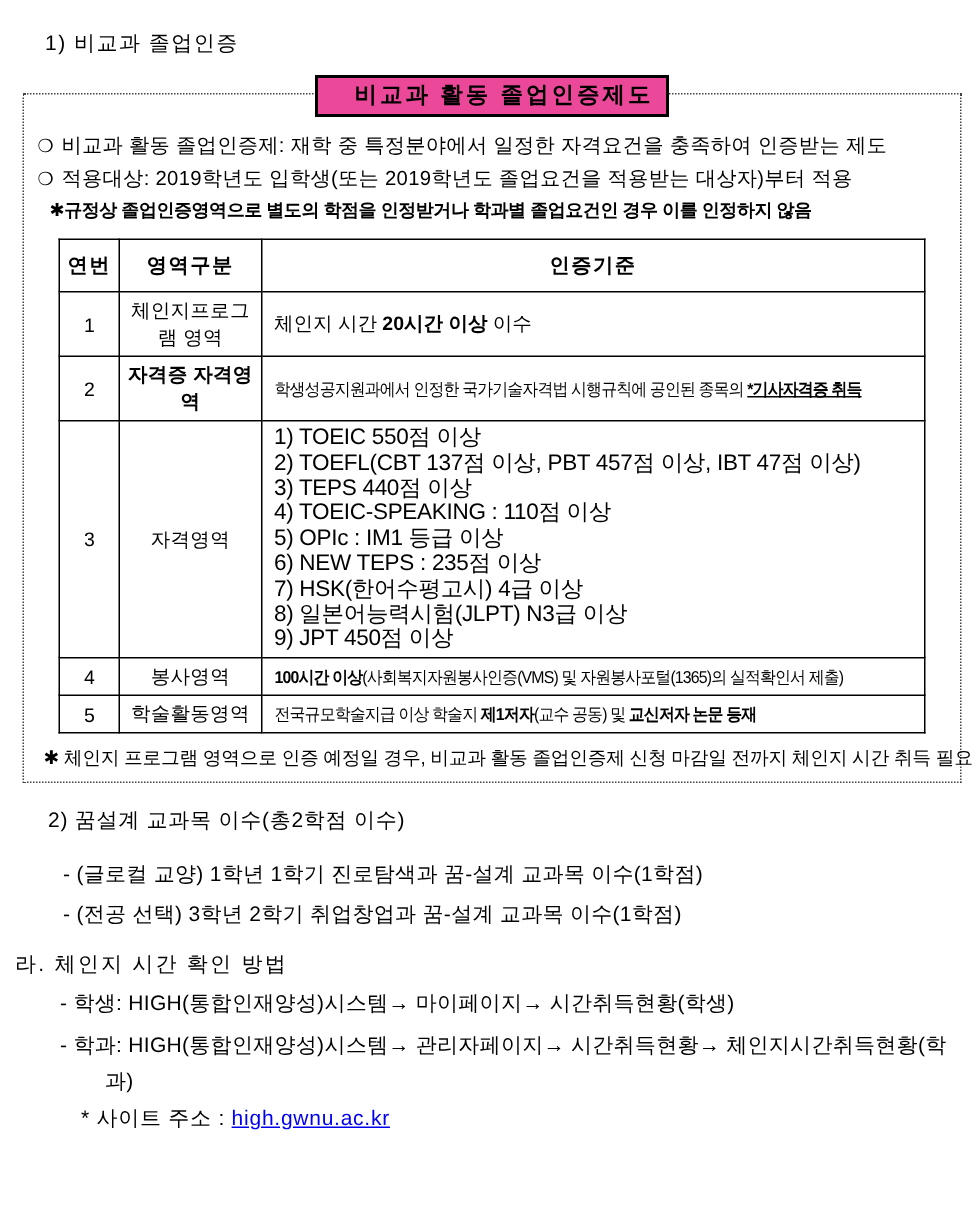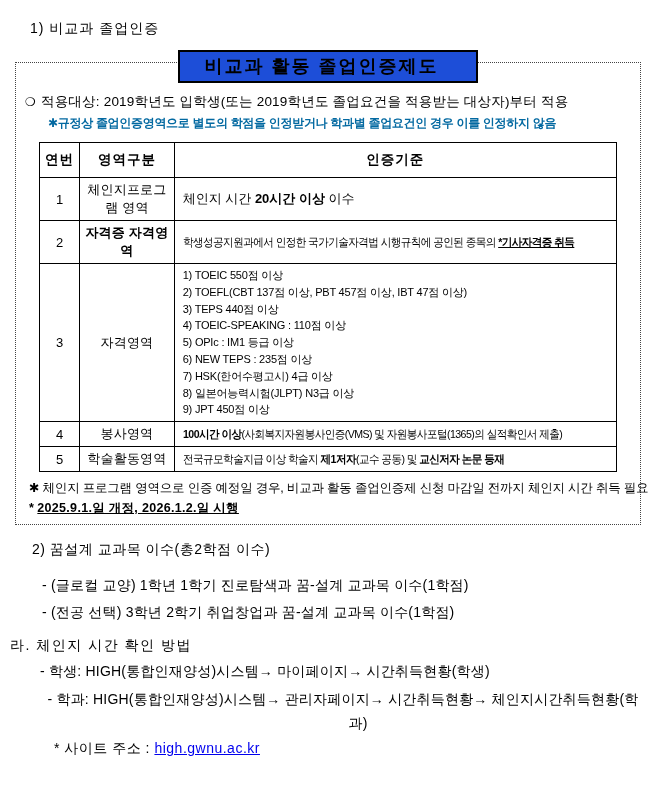--- a/index.html
+++ b/index.html
@@ -11,68 +11,71 @@
   .doc{padding:7px 6px 0 6px;}
   .line{white-space:nowrap;}
   
   .heading{margin:2px 0 0 2px;letter-spacing:.5px;}
   .heading .hl{color:#0000ff;font-weight:bold;text-decoration:underline;}
   .sub1{margin:13px 0 0 24px;letter-spacing:1px;}
   
   .dotbox{margin:24px 5px 0 9px;border:1px dotted #444;padding:0 9px 7px 9px;}
   .boxtitle-row{text-align:center;margin-top:-13px;}
   .boxtitle{
-    display:inline-block;background:#1d4ed8;border:2px solid #000;
-    padding:2px 37px 3px 24px;font-weight:bold;font-size:18px;letter-spacing:2px;
+    display:inline-block;background:#ec4899;border:2px solid #000;
+    padding:2px 8px 3px 24px;font-weight:bold;font-size:15px;letter-spacing:2px;
   }
   .bullets{margin-top:8px;}
   .bullet{font-size:13.5px;line-height:21px;letter-spacing:.2px;white-space:nowrap;}
   .bullet .mk{font-size:12px;margin-right:5px;}
   .b{font-weight:bold;}
   .red{color:#e60000;}
   .rednote{
-    color:#0369a1;font-weight:bold;font-size:12px;letter-spacing:-.3px;
-    margin:2px 0 0 23px;white-space:nowrap;
+    color:#000000;font-weight:bold;font-size:12px;letter-spacing:-.3px;
+    margin:2px 0 0 8px;white-space:nowrap;
   }
   
   table.cert{border-collapse:collapse;margin:10px auto 0 auto;width:578px;font-size:13px;}
   table.cert th,table.cert td{border:1.5px solid #000;}
   table.cert th{font-weight:bold;font-size:13.5px;padding:8px 3px;text-align:center;letter-spacing:1px;}
   td.num{width:50px;text-align:center;padding:3px 0;}
   td.area{width:132px;text-align:center;padding:3px 2px;letter-spacing:.2px;}
   td.crit{padding:3px 8px;}
   .narrow{font-size:11.5px;letter-spacing:-.6px;display:inline-block;transform:scaleX(.92);transform-origin:0 50%;white-space:nowrap;}
   .u{text-decoration:underline;}
-  .lang-line{font-size:11px;line-height:16.8px;white-space:nowrap;letter-spacing:-.2px;}
+  .lang-line{font-size:15px;line-height:16.8px;white-space:nowrap;letter-spacing:-.2px;}
   
   .fnote1{margin:8px 0 0 4px;font-size:12.5px;letter-spacing:-.2px;white-space:nowrap;}
   .fnote2{margin:3px 0 0 4px;font-size:12.5px;font-weight:bold;white-space:nowrap;}
   .fnote2 .u{letter-spacing:.3px;}
   
   .sec2-title{margin:16px 0 18px 26px;letter-spacing:.5px;}
   .sec2-item{margin:9px 0 0 36px;letter-spacing:.2px;}
   .sec-ra-title{margin:15px 0 0 4px;letter-spacing:1.5px;}
   .ra-item1{margin:8px 0 0 34px;letter-spacing:.2px;}
-  .ra-item2{margin:6px 0 0 64px;text-indent:-30px;letter-spacing:.2px;line-height:24px;white-space:normal;text-align:center;}
+  .ra-item2{margin:6px 0 0 64px;text-indent:-30px;letter-spacing:.2px;line-height:24px;white-space:normal;}
   .ra-site{margin:5px 0 0 48px;letter-spacing:.5px;}
   a.site{color:#0000ee;text-decoration:underline;}
 </style>
 </head>
 <body>
 
 <div class="doc">
 
   <div class="line sub1">1) 비교과 졸업인증</div>
 
   <div class="dotbox">
     <div class="boxtitle-row">
       <span class="boxtitle">비교과 활동 졸업인증제도</span>
     </div>
 
     <div class="bullets">
+      <div class="bullet">
+        <span class="mk">❍</span><span>비교과 활동 졸업인증제: 재학 중 특정분야에서 일정한 자격요건을 충족하여 인증받는 제도</span>
+      </div>
       <div class="bullet">
         <span class="mk">❍</span><span>적용대상: 2019학년도 입학생(또는 2019학년도 졸업요건을 적용받는 대상자)부터 적용</span>
       </div>
       <div class="rednote">✱규정상 졸업인증영역으로 별도의 학점을 인정받거나 학과별 졸업요건인 경우 이를 인정하지 않음</div>
     </div>
 
     <table class="cert">
       <thead>
         <tr>
           <th>연번</th>
@@ -113,21 +116,20 @@
         </tr>
         <tr>
           <td class="num">5</td>
           <td class="area">학술활동영역</td>
           <td class="crit"><span class="narrow"><span>전국규모학술지급 이상 학술지 </span><span class="b">제1저자</span><span>(교수 공동) 및 </span><span class="b">교신저자 논문 등재</span></span></td>
         </tr>
       </tbody>
     </table>
 
     <div class="fnote1">✱ 체인지 프로그램 영역으로 인증 예정일 경우, 비교과 활동 졸업인증제 신청 마감일 전까지 체인지 시간 취득 필요</div>
-    <div class="fnote2"><span>* </span><span class="u">2025.9.1.일 개정, 2026.1.2.일 시행</span></div>
   </div>
 
   <div class="line sec2-title">2) 꿈설계 교과목 이수(총2학점 이수)</div>
   <div class="line sec2-item">- (글로컬 교양) 1학년 1학기 진로탐색과 꿈-설계 교과목 이수(1학점)</div>
   <div class="line sec2-item">- (전공 선택) 3학년 2학기 취업창업과 꿈-설계 교과목 이수(1학점)</div>
 
   <div class="line sec-ra-title">라. 체인지 시간 확인 방법</div>
   <div class="line ra-item1">- 학생: HIGH(통합인재양성)시스템→ 마이페이지→ 시간취득현황(학생)</div>
   <div class="ra-item2">- 학과: HIGH(통합인재양성)시스템→ 관리자페이지→ 시간취득현황→ 체인지시간취득현황(학과)</div>
   <div class="line ra-site">

